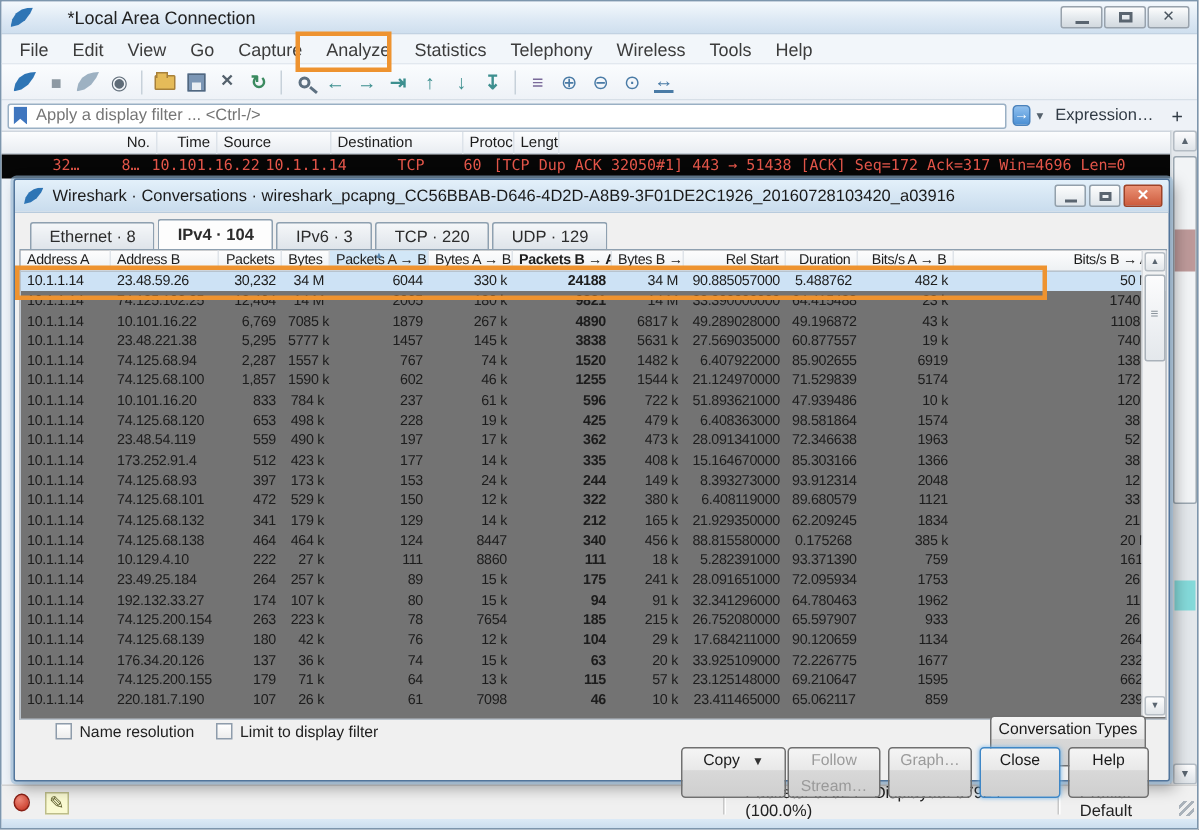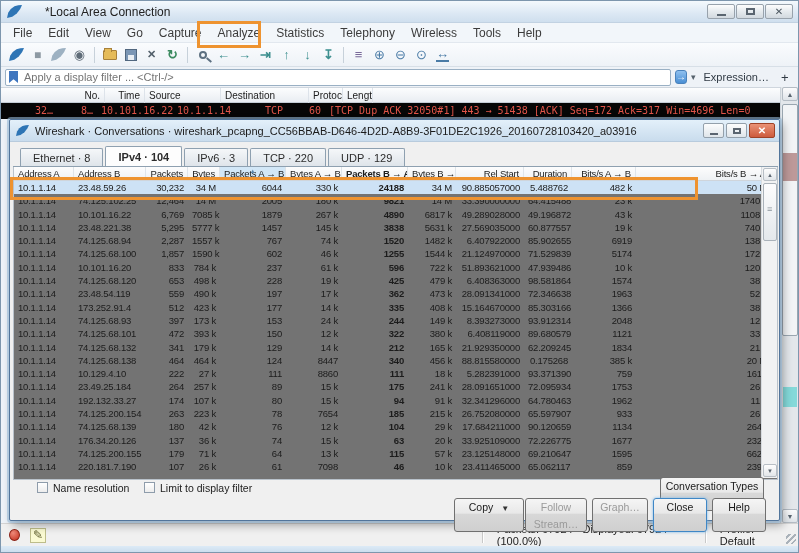--- a/index.html
+++ b/index.html
@@ -499,21 +499,21 @@
             <div class="cc c7">149 k</div>
             <div class="cc c8">8.393273000</div>
             <div class="cc c9">93.912314</div>
             <div class="cc c10">2048</div>
             <div class="cc c11">12 k</div>
           </div>
           <div class="crow">
             <div class="cc c0">10.1.1.14</div>
             <div class="cc c1">74.125.68.101</div>
             <div class="cc c2">472</div>
-            <div class="cc c3">393 k</div>
+            <div class="cc c3">529 k</div>
             <div class="cc c4">150</div>
             <div class="cc c5">12 k</div>
             <div class="cc c6">322</div>
             <div class="cc c7">380 k</div>
             <div class="cc c8">6.408119000</div>
             <div class="cc c9">89.680579</div>
             <div class="cc c10">1121</div>
             <div class="cc c11">33 k</div>
           </div>
           <div class="crow">

